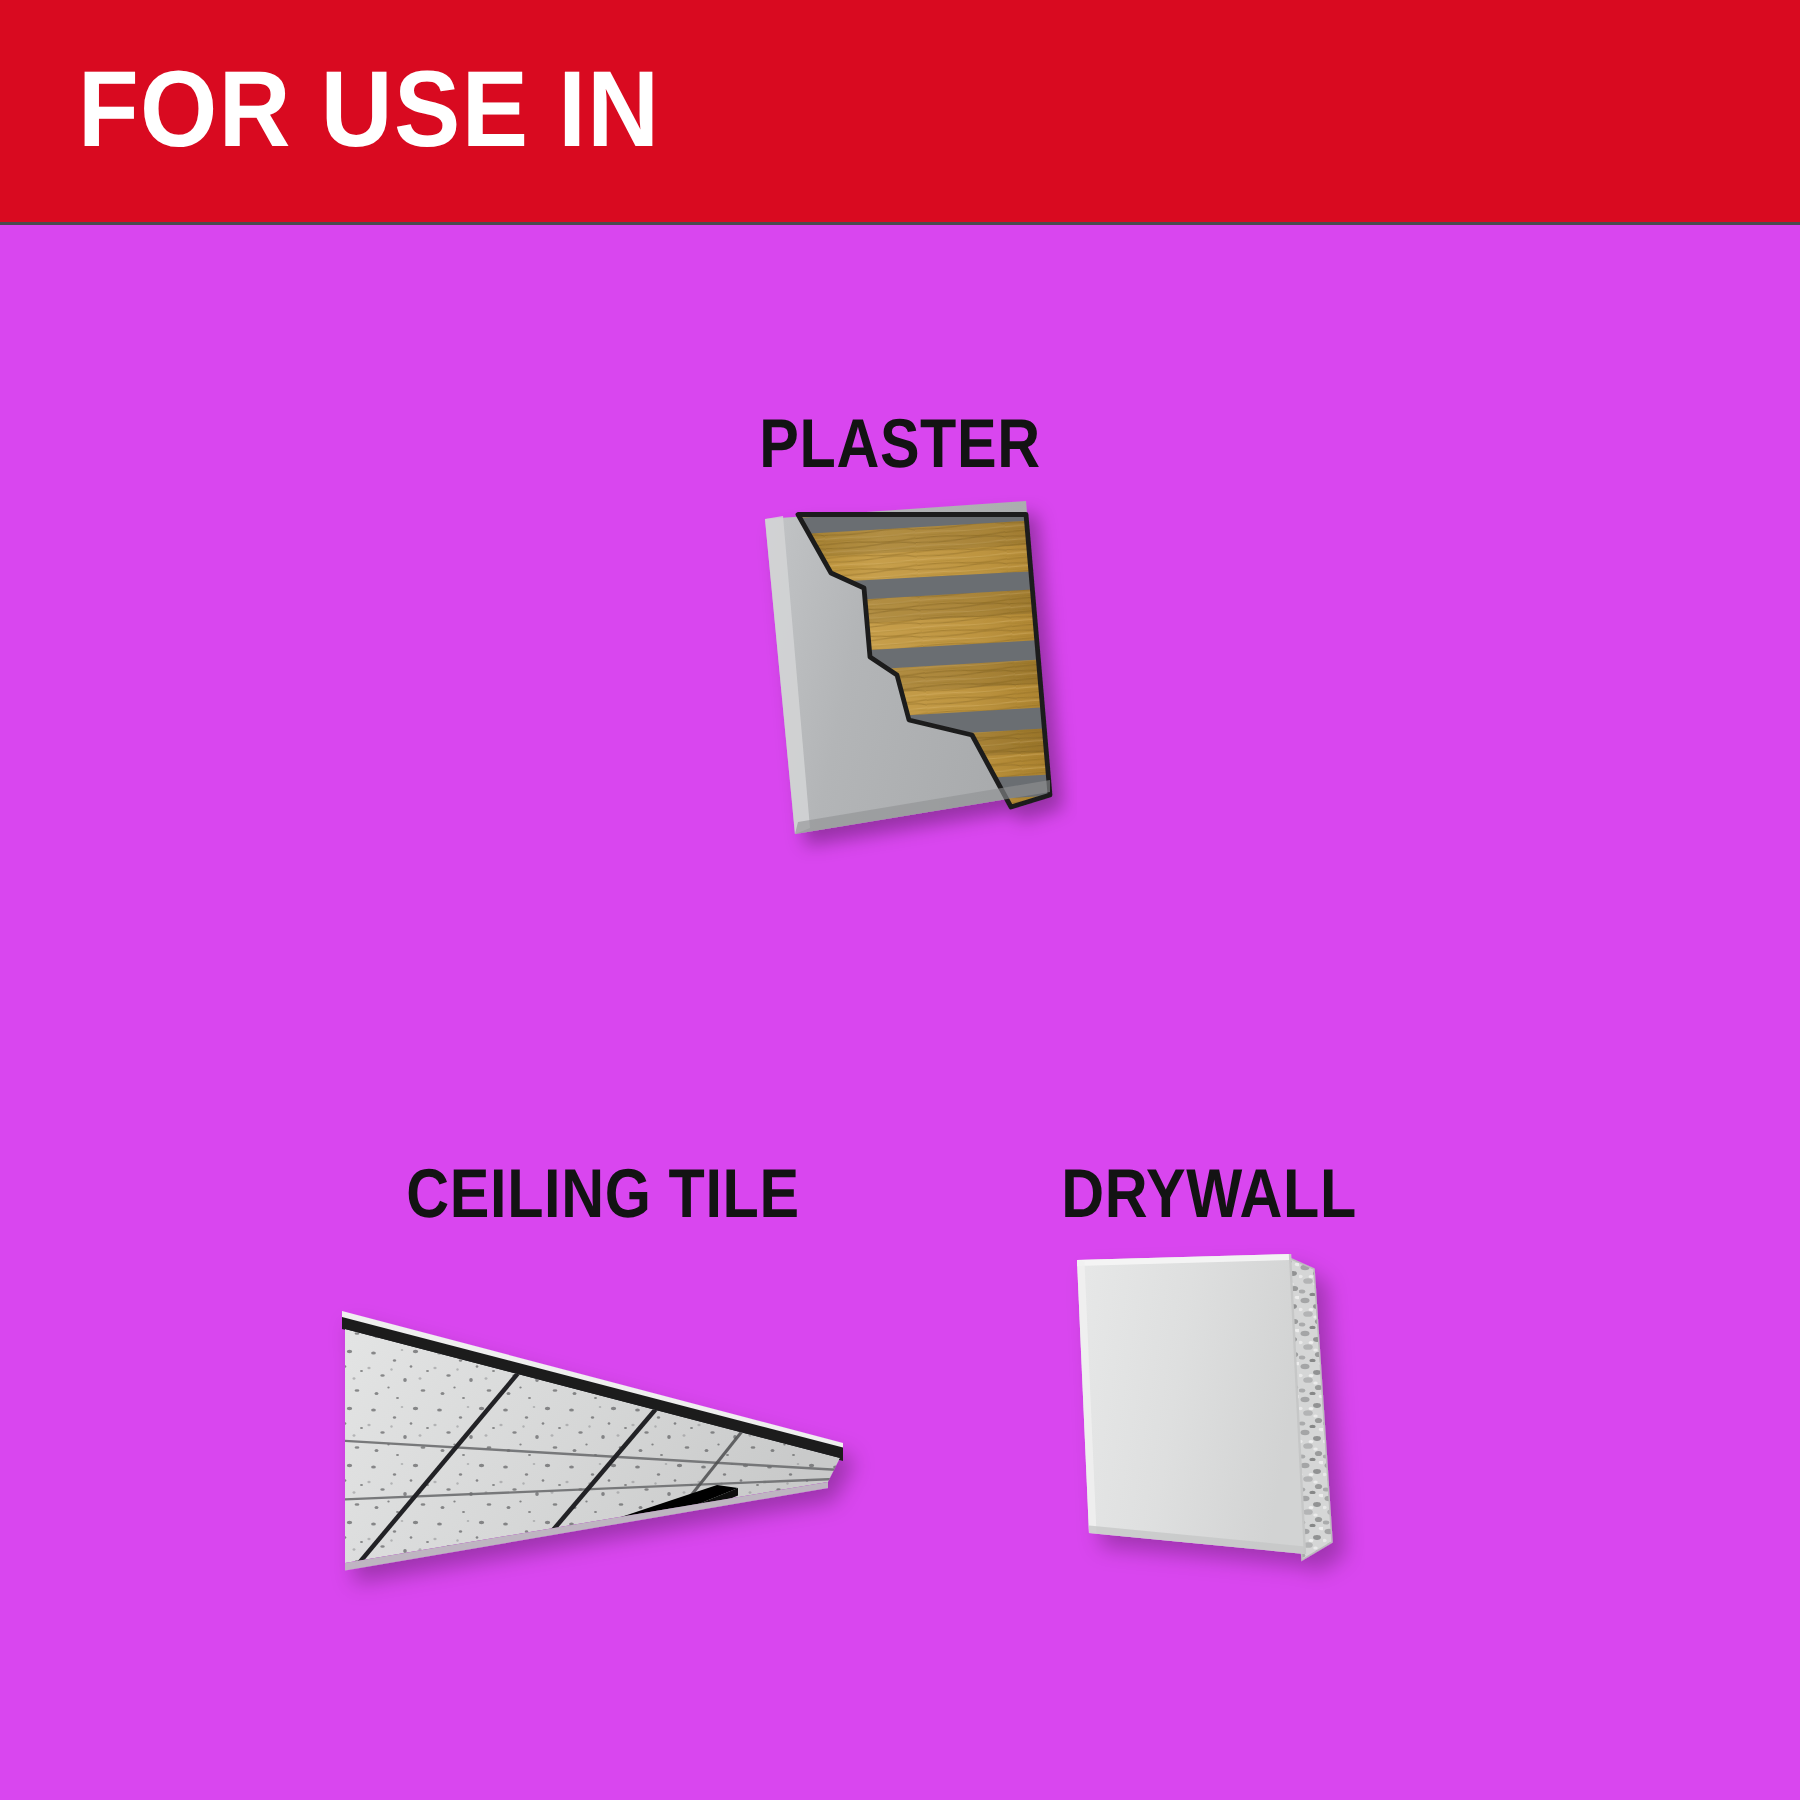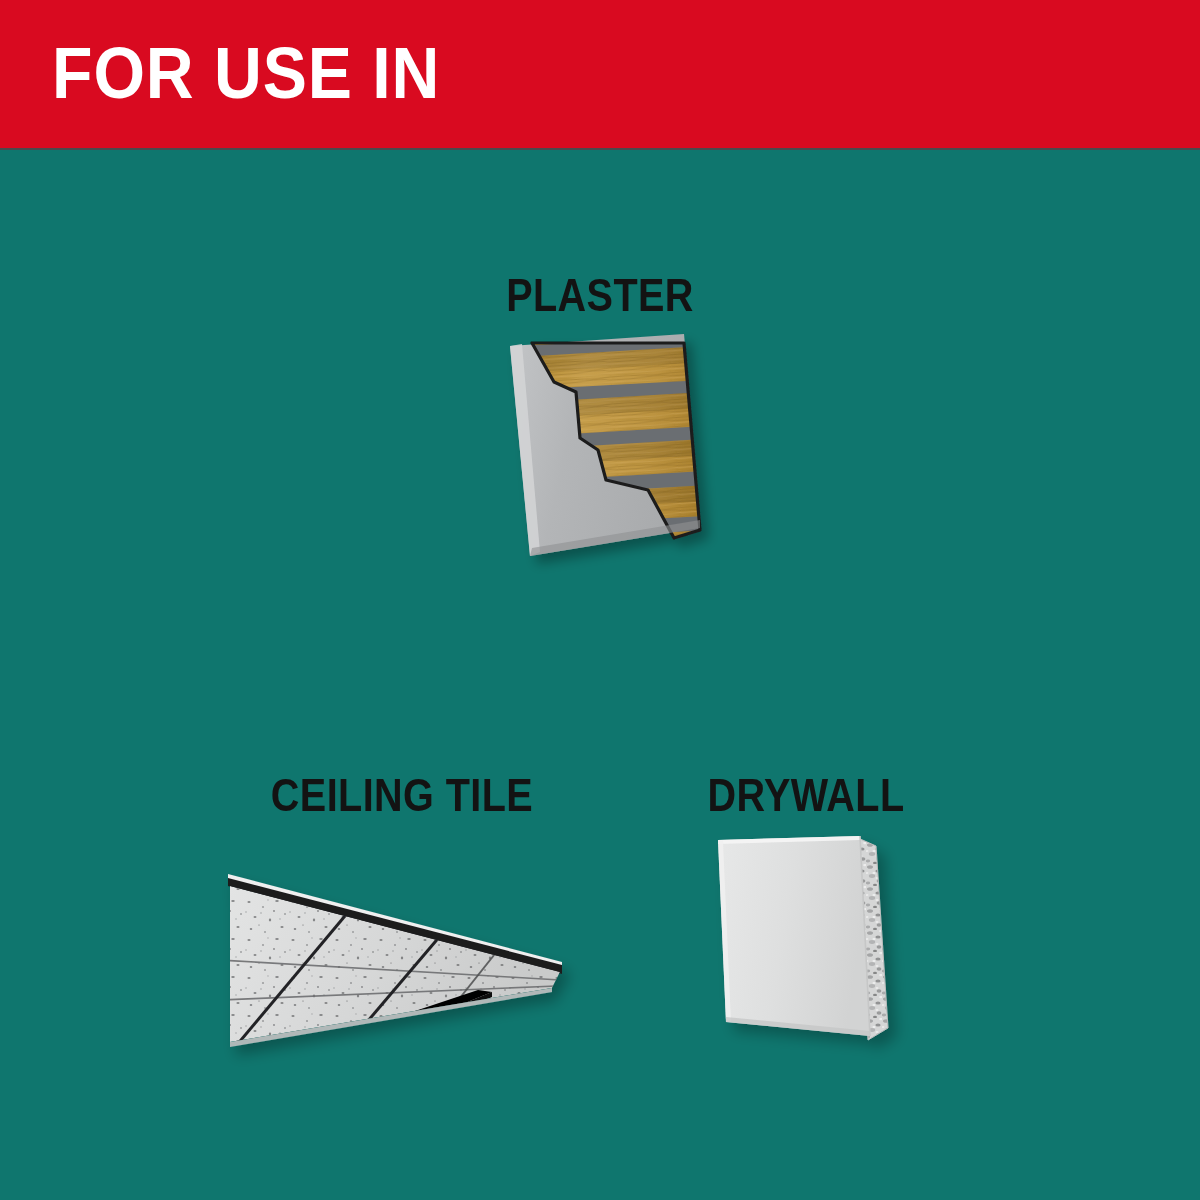--- a/index.html
+++ b/index.html
@@ -4,21 +4,21 @@
 <title>For Use In</title>
 <style>
   html,body{margin:0;padding:0;}
   body{
     width:1200px;height:1200px;
     background:#ffffff;
     font-family:"Liberation Sans", sans-serif;
     overflow:hidden;
     position:relative;
   }
-  .page{position:relative;width:1200px;height:1200px;overflow:hidden;background:#0f766e;}
+  .page{position:relative;width:1200px;height:1200px;overflow:hidden;background:#d946ef;}
 
   
   .banner{
     position:absolute;left:0;top:0;width:1200px;height:148px;
     background:#d90a20;
   }
   .banner-rule{
     position:absolute;left:0;top:148px;width:1200px;height:2px;
     background:#4a4a4d;
   }

